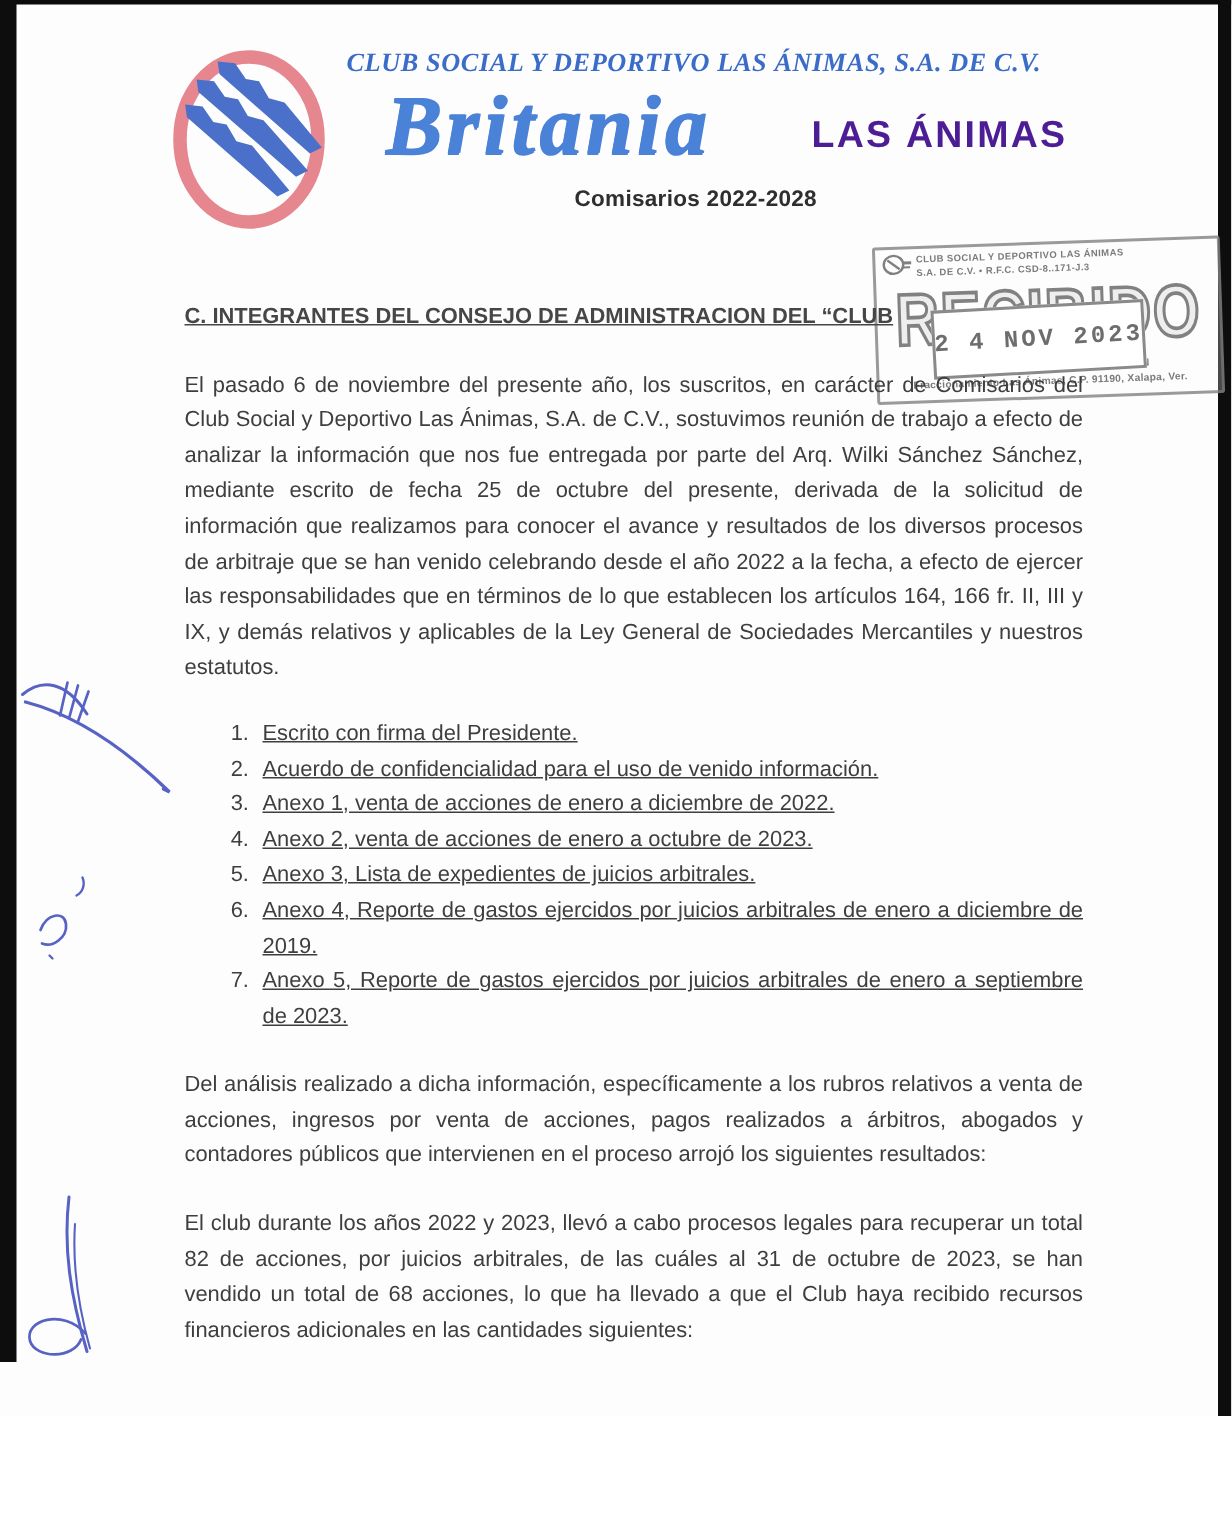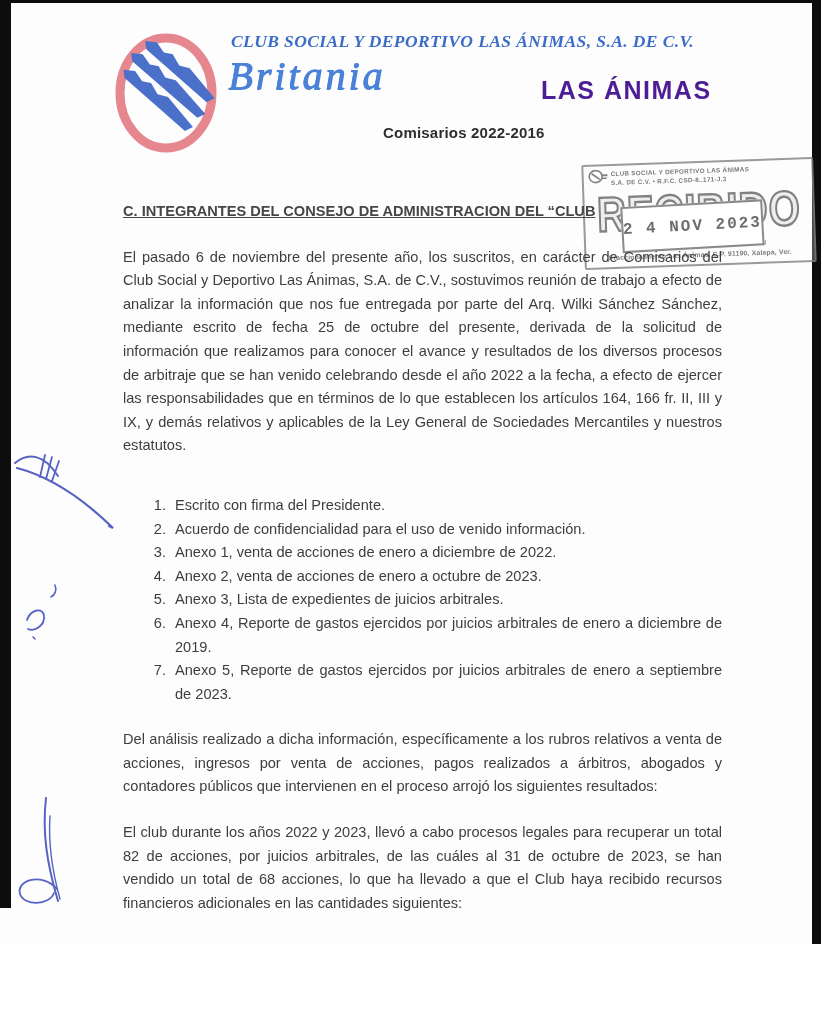--- a/index.html
+++ b/index.html
@@ -13,23 +13,23 @@
   .edge-right { position:absolute; right:0; top:0; width:9px;  height:1024px; background:#0d0d0d; }
 
   
   .logo { position:absolute; left:110px; top:30px; }
   .club-name {
     position:absolute; left:231px; top:31px; width:500px;
     font-family:"Liberation Serif", serif; font-style:italic; font-weight:bold;
     font-size:17.5px; letter-spacing:.4px; color:#3a6cc8; white-space:nowrap;
   }
   .brand-script {
-    position:absolute; left:228px; top:52px;
-    font-family:"Liberation Serif", serif; font-style:italic; font-weight:normal;
-    font-size:40px; letter-spacing:3px; color:#4a82d8;
+    position:absolute; left:257px; top:52px;
+    font-family:"Liberation Serif", serif; font-style:italic; font-weight:bold;
+    font-size:56px; letter-spacing:3px; color:#4a82d8;
     text-shadow:1px 0 0 #4a82d8, 0 1px 0 #4a82d8;
   }
   .brand-right {
     position:absolute; left:541px; top:76px;
     font-size:25px; font-weight:bold; letter-spacing:1.5px; color:#4c1d95;
     white-space:nowrap;
   }
   .subtitle {
     position:absolute; left:383px; top:124px;
     font-size:15px; font-weight:bold; color:#2e2e2e; letter-spacing:.2px;
@@ -59,21 +59,21 @@
   }
   .stamp-addr { margin-top:3px; font-size:6.8px; font-weight:bold; text-align:center; line-height:1.45; letter-spacing:.2px; color:#7b7b7b; white-space:nowrap; overflow:hidden; }
 
   
   .body-block {
     position:absolute; left:123px; top:200px; width:599px;
     font-size:14.6px; line-height:23.6px; color:#3e3e3e;
   }
   .recipient { font-weight:bold; color:#464646;text-decoration:underline; }
   .body-block p { margin:22px 0 0; text-align:justify; }
-  .body-block ol { margin:36px 0 0; padding-left:47px; }
+  .body-block ol { margin:20px 0 0; padding-left:47px;text-decoration:underline; }
   .body-block li { padding-left:5px; text-align:justify; }
 
   
   .ink { position:absolute; left:0; top:0; z-index:5; pointer-events:none; }
 </style>
 </head>
 <body>
 
 <div class="page">
 
@@ -86,21 +86,21 @@
     <g transform="rotate(37 56 63)" fill="#4a70ca">
       <path d="M8,34 L18,28 L30,32 L38,28 L50,33 L60,29 L98,38 L94,46 L14,40 Z"></path>
       <path d="M4,52 L14,46 L26,50 L34,46 L46,51 L56,47 L100,56 L96,64 L10,58 Z"></path>
       <path d="M8,70 L18,64 L30,68 L38,64 L50,69 L60,65 L98,74 L94,82 L14,76 Z"></path>
     </g>
   </svg>
 
   <div class="club-name">CLUB SOCIAL Y DEPORTIVO LAS ÁNIMAS, S.A. DE C.V.</div>
   <div class="brand-script">Britania</div>
   <div class="brand-right">LAS ÁNIMAS</div>
-  <div class="subtitle">Comisarios 2022-2016</div>
+  <div class="subtitle">Comisarios 2022-2028</div>
 
   <div class="stamp">
     <div class="stamp-head">
       <svg width="20" height="15" viewBox="0 0 20 15">
         <ellipse cx="8" cy="7" rx="6.5" ry="6" fill="none" stroke="#808080" stroke-width="1.6"></ellipse>
         <line x1="4" y1="4" x2="12" y2="10" stroke="#808080" stroke-width="1.6"></line>
         <line x1="14" y1="6" x2="20" y2="6" stroke="#808080" stroke-width="2"></line>
         <line x1="14" y1="9" x2="19" y2="9" stroke="#808080" stroke-width="1.4"></line>
       </svg>
       <div class="stamp-head-text">

